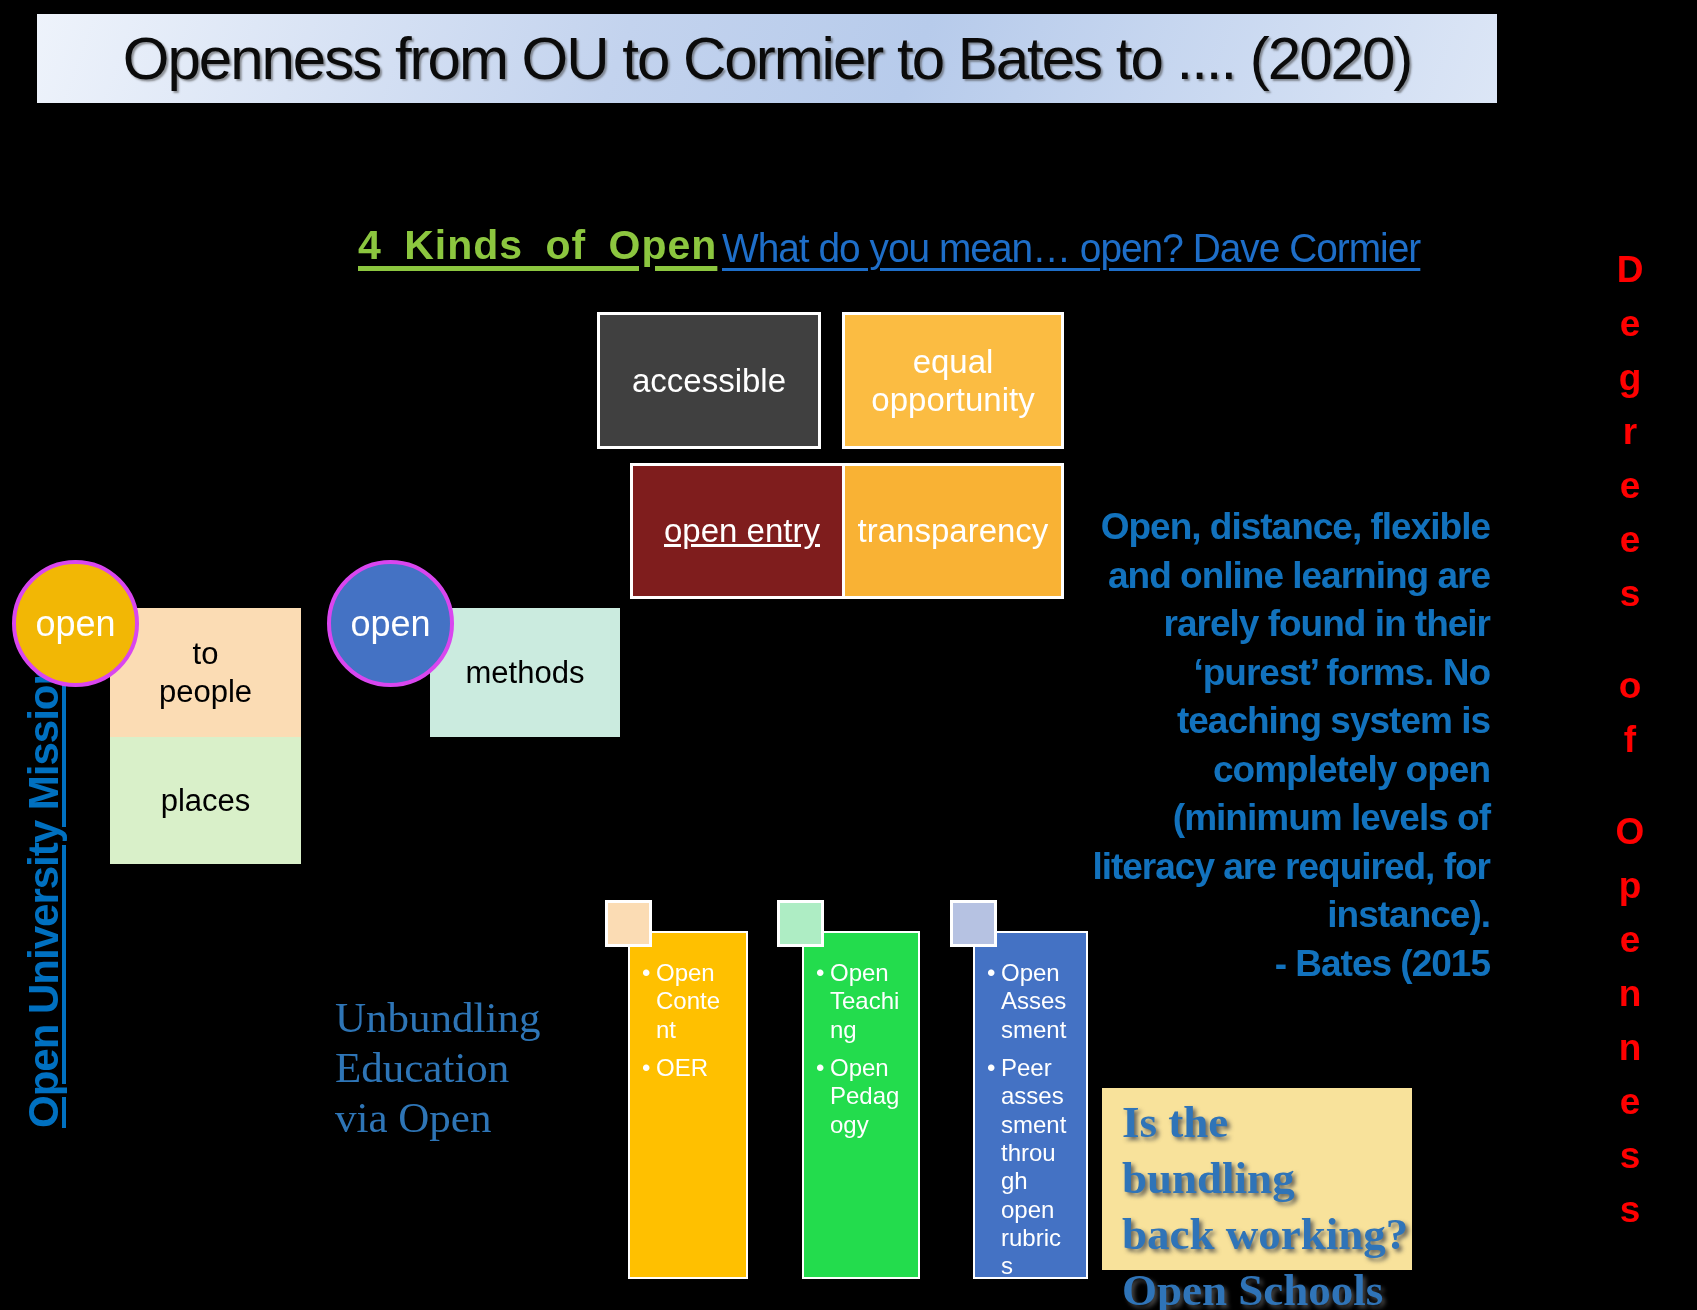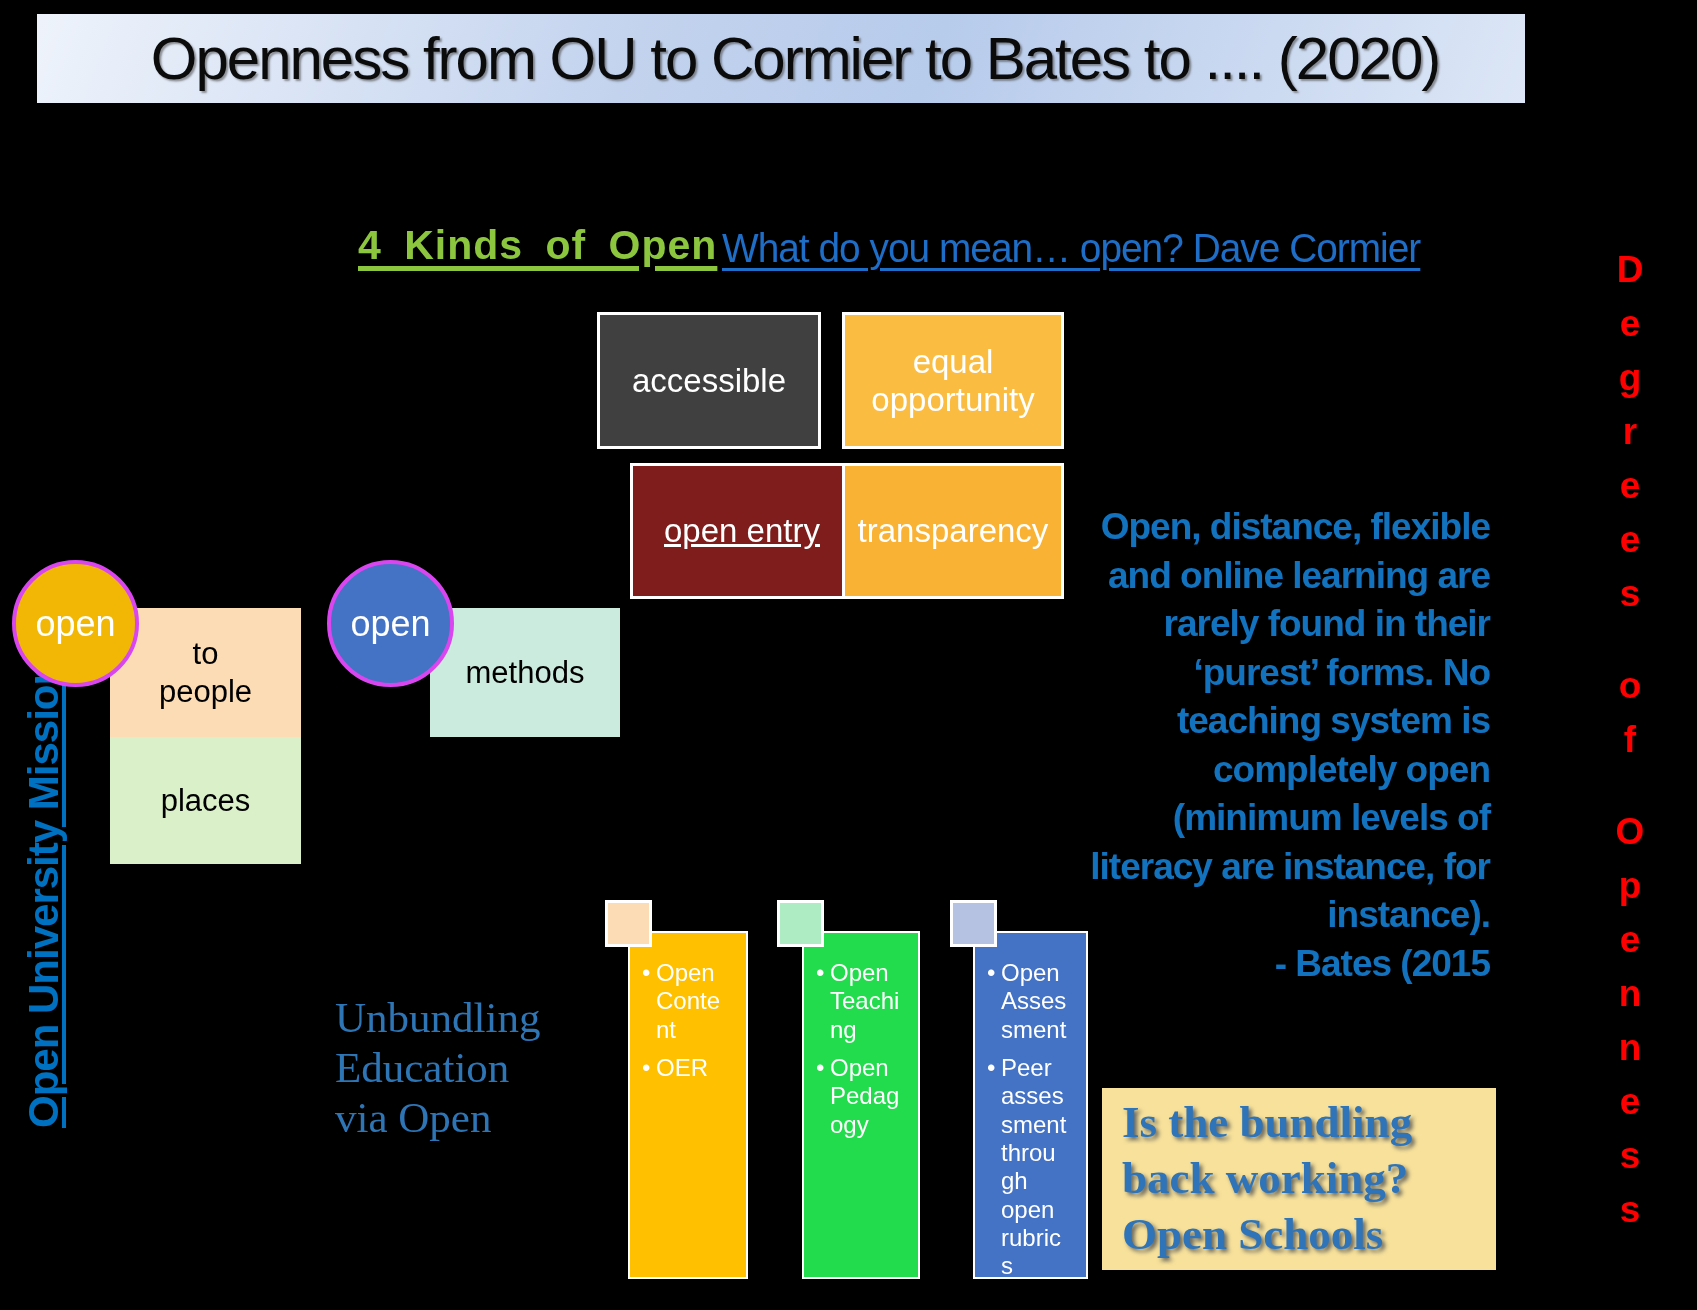--- a/index.html
+++ b/index.html
@@ -4,21 +4,21 @@
 <style>
   html,body{margin:0;padding:0;background:#000;}
   #slide{position:relative;width:1697px;height:1310px;background:#000;overflow:hidden;
          font-family:"Liberation Sans",sans-serif;}
 
   
   .title-bar{position:absolute;left:37px;top:14px;width:1460px;height:89px;
     background:linear-gradient(110deg,#eef3fb 0%,#c3d3ee 40%,#b7cbeb 60%,#dce6f6 100%);
     display:flex;align-items:center;justify-content:center;
     font-size:60px;color:#0b0b0b;letter-spacing:-2px;white-space:nowrap;
-    text-shadow:2px 2px 2px rgba(70,70,70,.55);padding-left:28px;}
+    text-shadow:2px 2px 2px rgba(70,70,70,.55);}
 
   
   .four-kinds-heading{position:absolute;left:358px;top:222px;
     font-size:41px;font-weight:bold;color:#8CC63F;letter-spacing:1px;word-spacing:10px;
     text-decoration:underline;text-decoration-thickness:5px;text-underline-offset:7px;white-space:nowrap;}
   .cormier-link{position:absolute;left:722px;top:226px;
     font-size:40px;color:#1E6EC8;letter-spacing:-1px;white-space:nowrap;
     text-decoration:underline;text-decoration-thickness:3px;text-underline-offset:6px;cursor:pointer;
     transform:scaleX(.97);transform-origin:left top;}
 
@@ -68,21 +68,21 @@
   .bar{position:absolute;top:931px;height:348px;border:2px solid #fff;z-index:2;box-sizing:border-box;
     color:#fff;font-size:24px;line-height:1.18;}
   .bar-content{left:628px;width:120px;background:#FFC000;}
   .bar-teaching{left:802px;width:118px;background:#23DC4D;}
   .bar-assessment{left:973px;width:115px;background:#4472C4;}
   .bar ul{list-style:none;margin:0;padding:26px 17px 0 12px;}
   .bar li{position:relative;padding-left:14px;margin-bottom:10px;overflow-wrap:anywhere;}
   .bar li::before{content:"\2022";position:absolute;left:0;top:0;}
 
   
-  .bundle-box{position:absolute;left:1102px;top:1088px;width:394px;height:182px;background:#F8E29B;
+  .bundle-box{position:absolute;left:1102px;top:1088px;width:310px;height:182px;background:#F8E29B;
     font-family:"Liberation Serif",serif;color:#2F74B8;font-size:45px;font-weight:600;line-height:56px;
     padding:6px 0 0 20px;box-sizing:border-box;text-shadow:3px 3px 4px rgba(80,80,80,.85);}
 </style>
 </head>
 <body>
 
 <div id="slide">
 
   <div class="title-bar">
     <span>Openness from OU to Cormier to Bates to .... (2020)</span>
@@ -145,21 +145,21 @@
   </div>
 
   <div class="bates-quote">
     <div>Open, distance, flexible</div>
     <div>and online learning are</div>
     <div>rarely found in their</div>
     <div>‘purest’ forms. No</div>
     <div>teaching system is</div>
     <div>completely open</div>
     <div>(minimum levels of</div>
-    <div>literacy are instance, for</div>
+    <div>literacy are required, for</div>
     <div>instance).</div>
     <div>- Bates (2015</div>
   </div>
 
   <div class="unbundling">
     <div>Unbundling</div>
     <div>Education</div>
     <div>via Open</div>
   </div>
 

